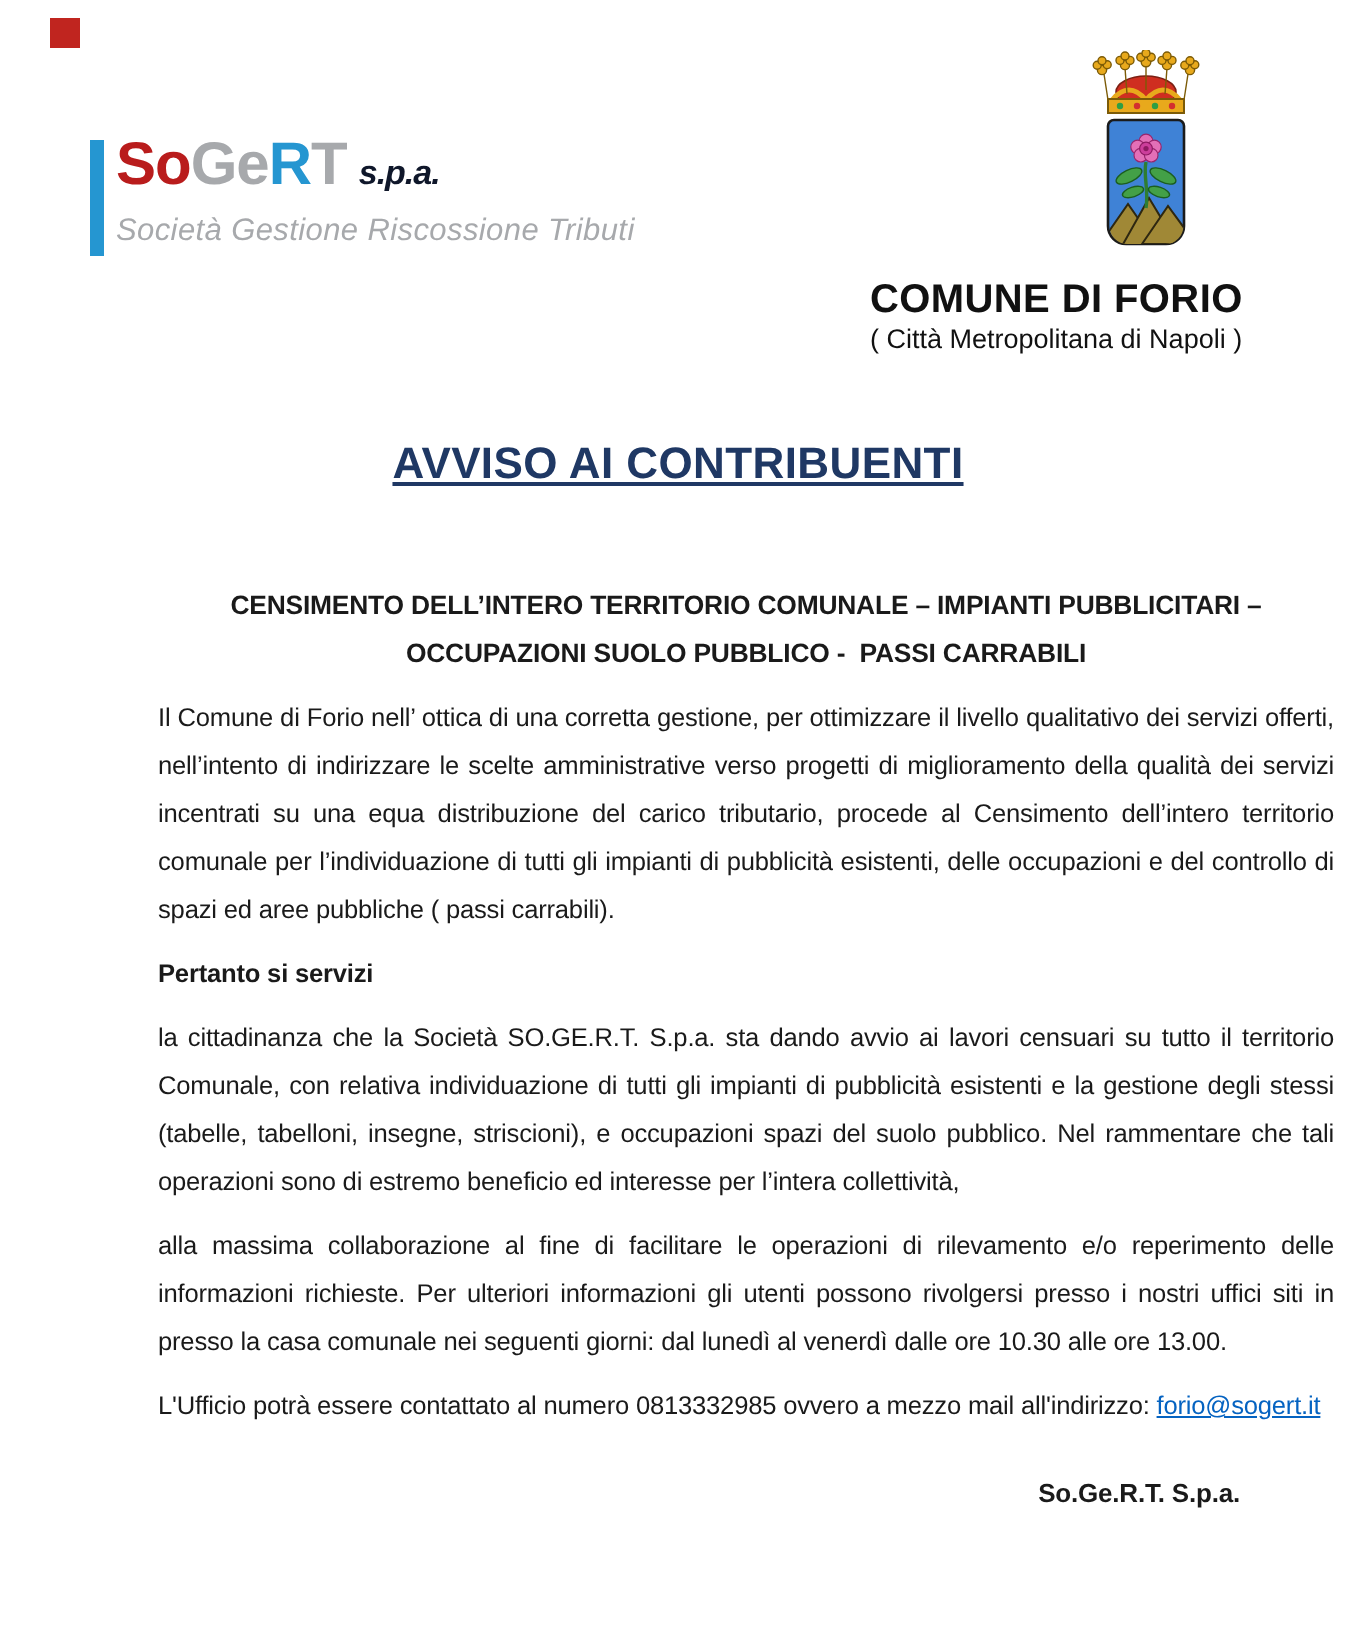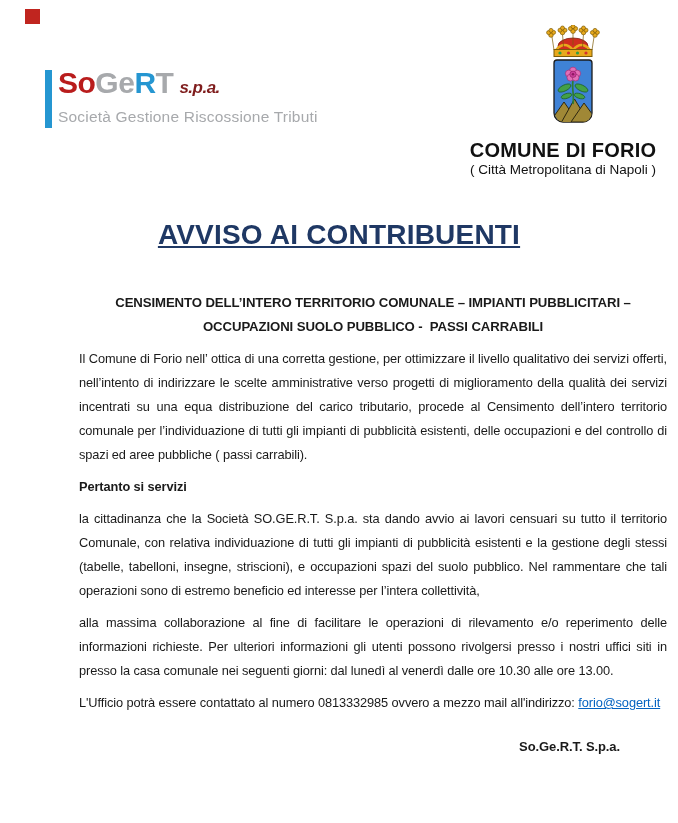--- a/index.html
+++ b/index.html
@@ -16,30 +16,30 @@
   .red-marker {
     position: absolute; left: 25px; top: 9px;
     width: 15px; height: 15px;
   }
   
   .logo { position: absolute; left: 45px; top: 66px; }
   .logo-bar { position: absolute; left: 0; top: 4px; width: 7px; height: 58px; }
   .logo-text { margin-left: 13px; }
   .logo-main { font-size: 30px; font-weight: bold; line-height: 34px; letter-spacing: -0.5px; white-space: nowrap; }
   .logo-suffix { font-size: 17px; font-style: italic; font-weight: bold; margin-left: 6px; }
-  .logo-tagline { font-size: 15.5px; margin-top: 3px; letter-spacing: 0.2px; white-space: nowrap; }
+  .logo-tagline { font-size: 15.5px; font-style: italic; margin-top: 3px; letter-spacing: 0.2px; white-space: nowrap; }
   
   .crest { position: absolute; left: 537px; top: 25px; width: 72px; height: 102px; }
-  .muni { position: absolute; left: 448px; top: 139px; width: 230px; text-align: center; }
+  .muni { position: absolute; left: 435px; top: 139px; width: 230px; }
   .muni-name { font-size: 20px; font-weight: bold; color: #111; letter-spacing: 0.2px; }
   .muni-sub { font-size: 13.5px; margin-top: 0; color: #111; }
   
   .doc-title {
     position: absolute; top: 219px; left: 0; width: 100%;
-    text-align: center; font-size: 28px; font-weight: bold;
+    text-align: center; font-size: 22px; font-weight: bold;
     text-decoration: underline; letter-spacing: 0.2px;
   }
   
   .body-block { position: absolute; top: 291px; left: 45px; width: 588px; font-size: 12.8px; line-height: 24px; letter-spacing: -0.1px; margin-left: 34px; }
   .heading { text-align: center; font-weight: bold; font-size: 13.2px; line-height: 24px; margin: 0 0 13px 0; }
   .body-block p { margin: 0 0 8px 0; }
   .just { text-align: justify; }
   .bold-line { font-weight: bold; }
   .contact { margin-top: 3px !important; }
   a.mail { text-decoration: underline; }
@@ -48,21 +48,21 @@
 </head>
 <body>
 
 <div class="page">
 
   <div class="red-marker" style="background-color: rgb(192, 37, 31);"></div>
 
   <div class="logo">
     <div class="logo-bar" style="background-color: rgb(37, 150, 209);"></div>
     <div class="logo-text">
-      <div class="logo-main"><span style="color: #b91c1c;">So</span><span style="color: rgb(167, 169, 172);">Ge</span><span style="color: rgb(37, 150, 209);">R</span><span style="color: rgb(167, 169, 172);">T</span><span class="logo-suffix" style="color: #7f1d1d;">s.p.a.</span></div>
+      <div class="logo-main"><span style="color: #b91c1c;">So</span><span style="color: rgb(167, 169, 172);">Ge</span><span style="color: rgb(37, 150, 209);">R</span><span style="color: rgb(167, 169, 172);">T</span><span class="logo-suffix" style="color: #0f172a;">s.p.a.</span></div>
       <div class="logo-tagline" style="color: rgb(167, 169, 172);">Società Gestione Riscossione Tributi</div>
     </div>
   </div>
 
   <svg class="crest" viewBox="0 0 72 102" xmlns="http://www.w3.org/2000/svg">
 
     <g>
       <ellipse cx="36" cy="21" rx="15" ry="8" fill="#cf2e20" stroke="#7c2013" stroke-width="0.8"></ellipse>
       <path d="M19,25 Q27.5,15 36,25" fill="none" stroke="#e8a91c" stroke-width="2.4"></path>
       <path d="M36,25 Q44.5,15 53,25" fill="none" stroke="#e8a91c" stroke-width="2.4"></path>

